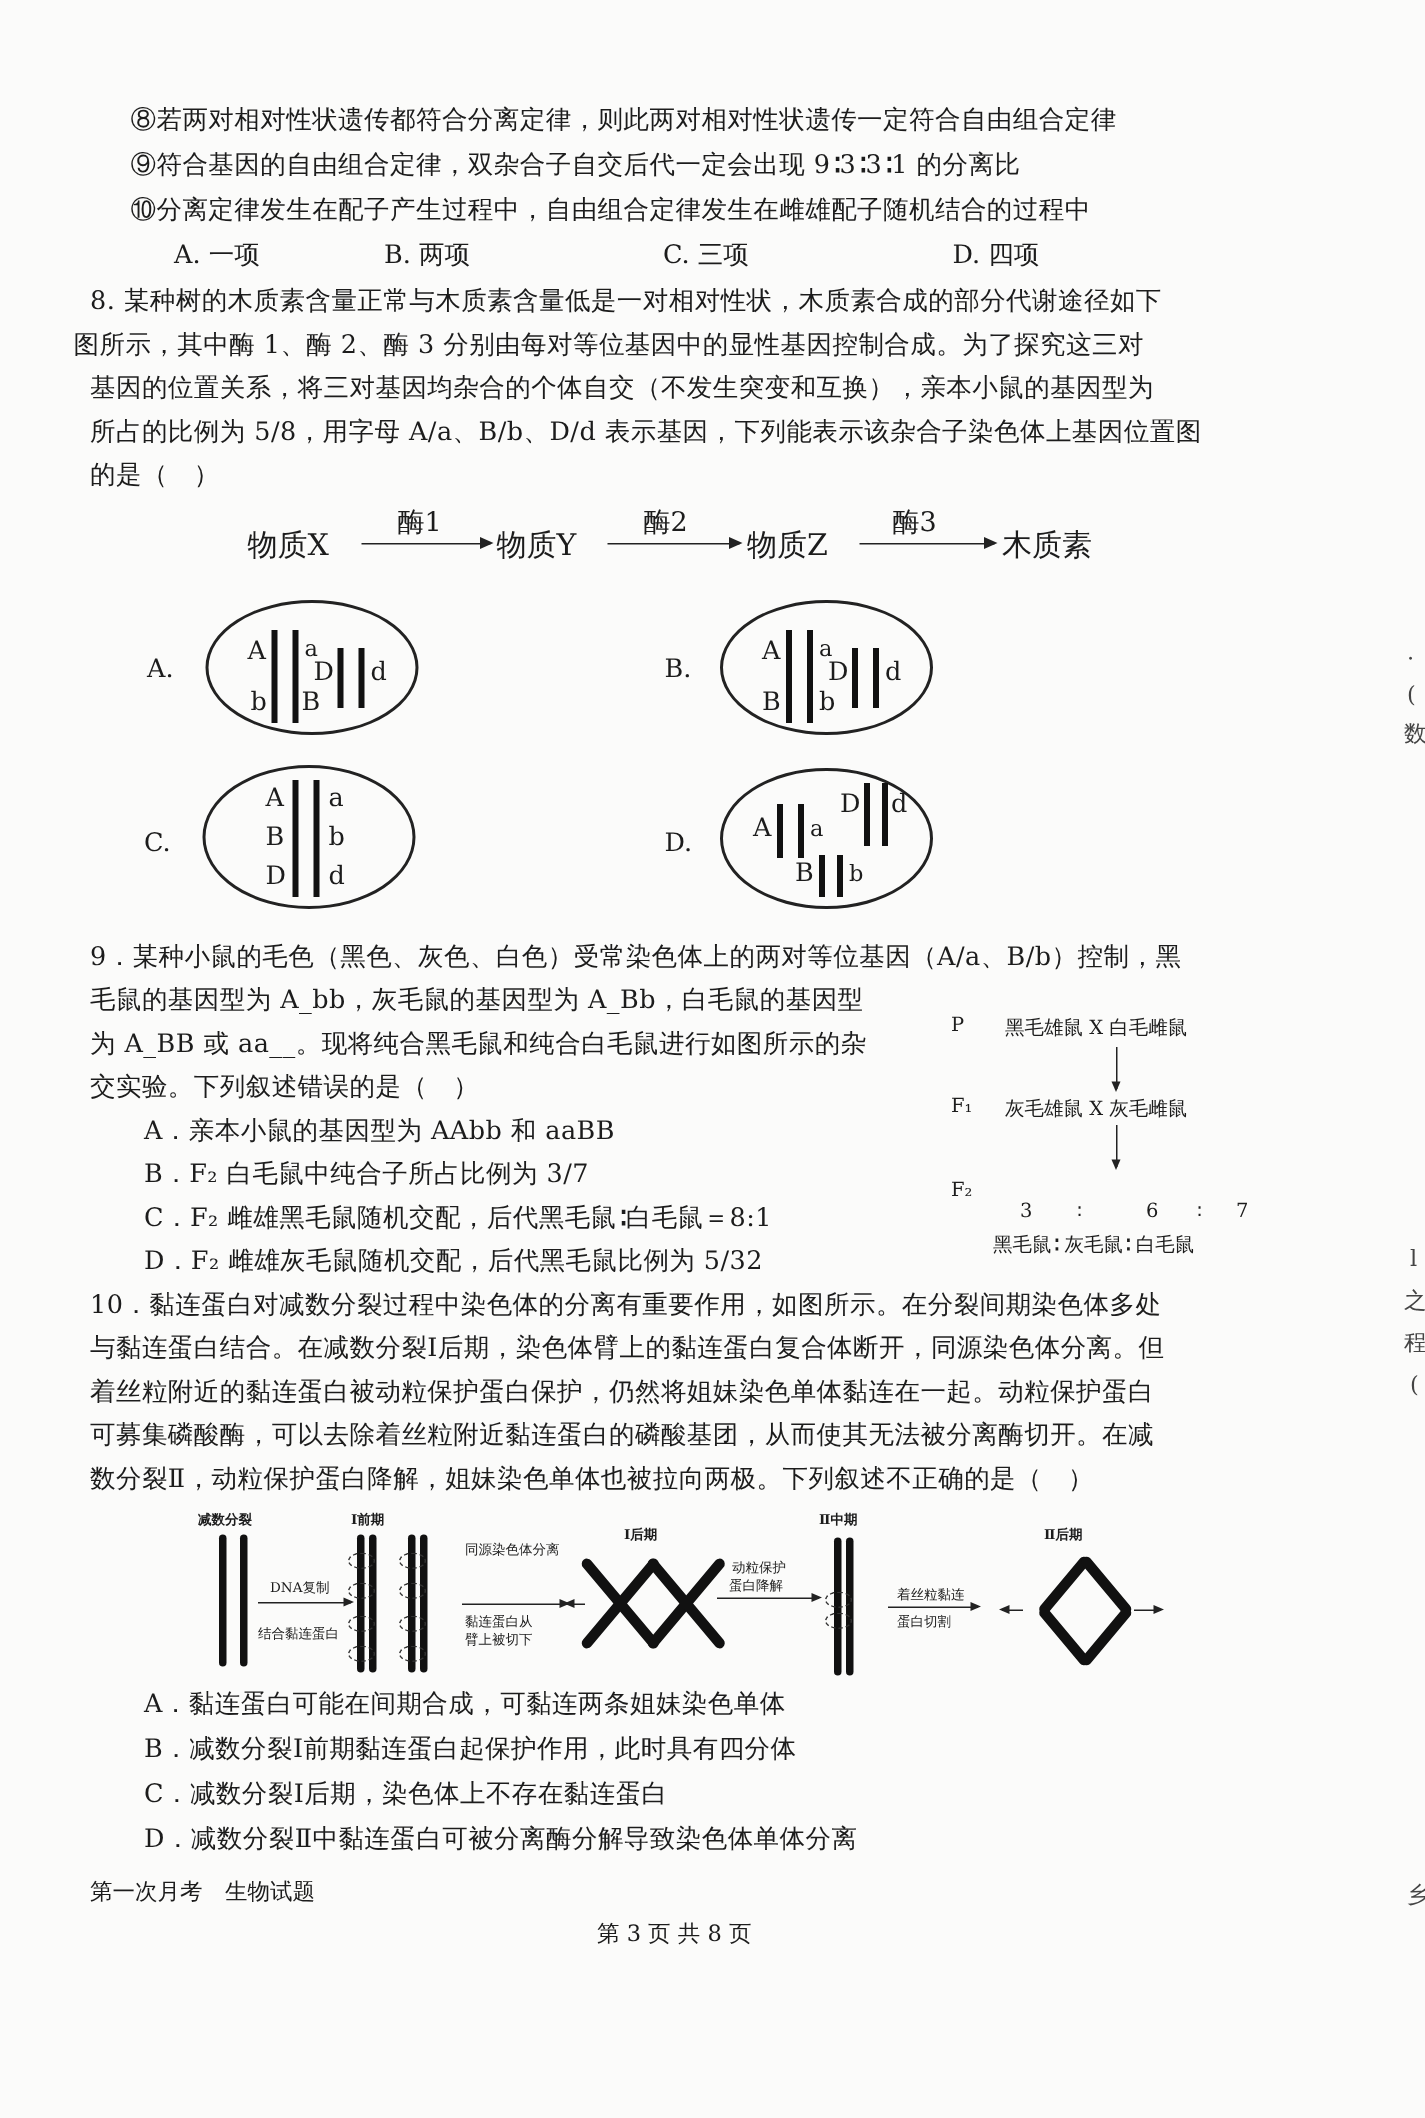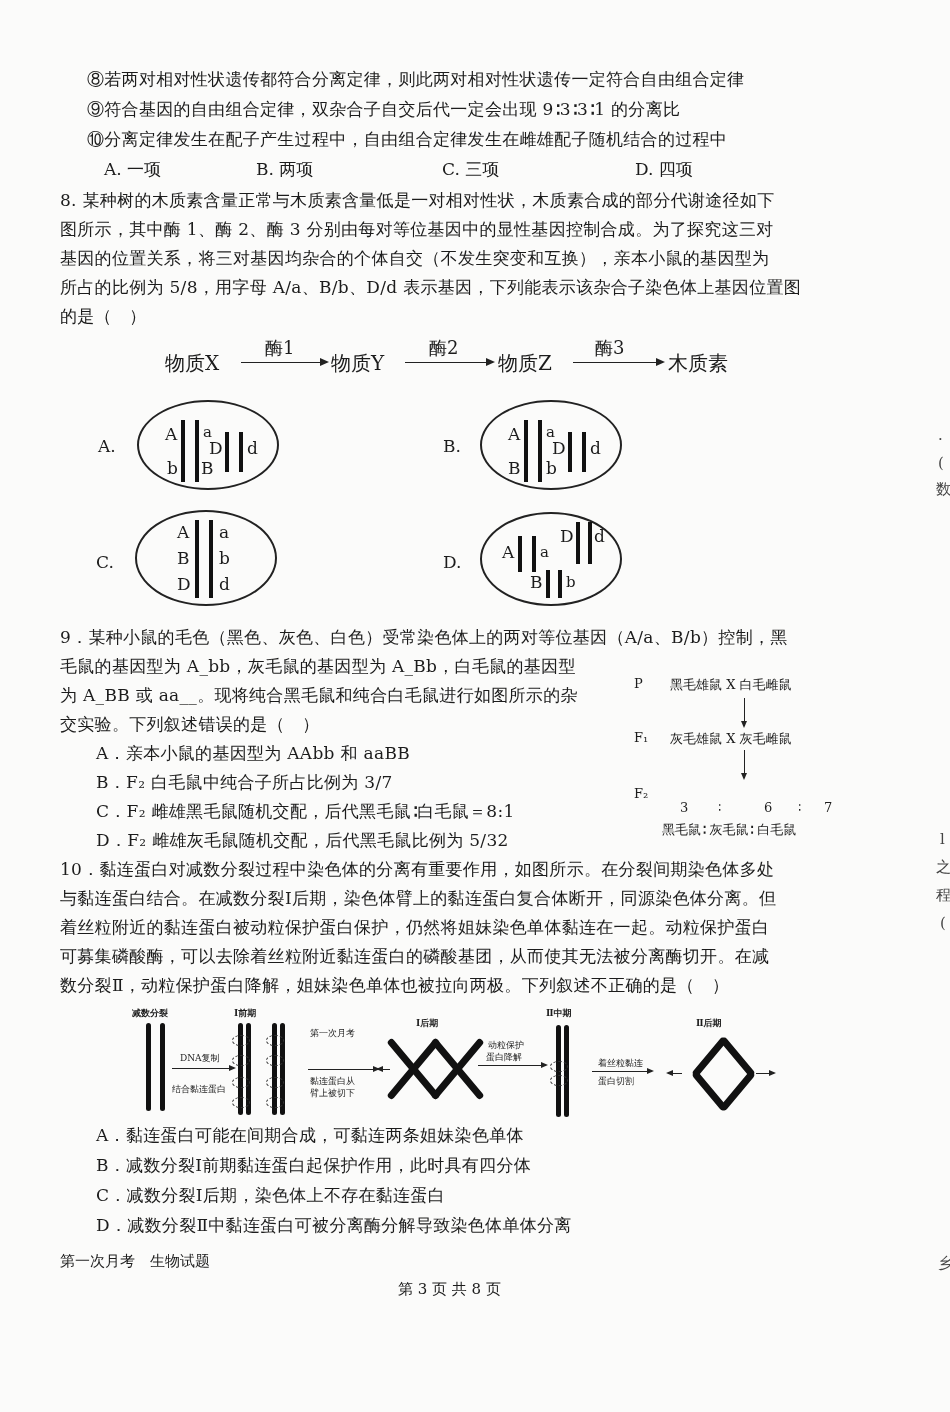--- a/index.html
+++ b/index.html
@@ -45,28 +45,28 @@
   .footer { position:absolute; top:1252px; font-size:15px; white-space:nowrap; }
   .edge { position:absolute; font-size:15px; color:#444; }
 </style>
 </head>
 <body>
 
 <div class="line" style="left:87px;top:68px;">⑧若两对相对性状遗传都符合分离定律，则此两对相对性状遗传一定符合自由组合定律</div>
 <div class="line" style="left:87px;top:98px;">⑨符合基因的自由组合定律，双杂合子自交后代一定会出现 9∶3∶3∶1 的分离比</div>
 <div class="line" style="left:87px;top:128px;">⑩分离定律发生在配子产生过程中，自由组合定律发生在雌雄配子随机结合的过程中</div>
 <div class="opt-row" style="left:100px;top:158px;width:640px;height:24px;">
-  <span style="left:4px;">A. 一项</span>
+  <span style="left:16px;">A. 一项</span>
   <span style="left:156px;">B. 两项</span>
   <span style="left:342px;">C. 三项</span>
   <span style="left:535px;">D. 四项</span>
 </div>
 
 <div class="line" style="left:60px;top:189px;">8. 某种树的木质素含量正常与木质素含量低是一对相对性状，木质素合成的部分代谢途径如下</div>
-<div class="line" style="left:60px;top:218px;text-align:center;">图所示，其中酶 1、酶 2、酶 3 分别由每对等位基因中的显性基因控制合成。为了探究这三对</div>
+<div class="line" style="left:49px;top:218px;text-align:center;">图所示，其中酶 1、酶 2、酶 3 分别由每对等位基因中的显性基因控制合成。为了探究这三对</div>
 <div class="line" style="left:60px;top:247px;">基因的位置关系，将三对基因均杂合的个体自交（不发生突变和互换），亲本小鼠的基因型为</div>
 <div class="line" style="left:60px;top:276px;">所占的比例为 5/8，用字母 A/a、B/b、D/d 表示基因，下列能表示该杂合子染色体上基因位置图</div>
 <div class="line" style="left:60px;top:305px;">的是（　）</div>
 
 <div class="pathway">
   <span class="node" style="left:0;">物质X</span>
   <span class="arrow" style="left:76px;width:86px;"></span>
   <span class="enz" style="left:100px;">酶1</span>
   <span class="node" style="left:166px;">物质Y</span>
   <span class="arrow" style="left:240px;width:88px;"></span>
@@ -185,21 +185,21 @@
   <div class="bar" style="left:144px;top:18px;height:92px;"></div>
   <div class="bar" style="left:152px;top:18px;height:92px;"></div>
   <div class="ring" style="left:104px;top:30px;"></div>
   <div class="ring" style="left:104px;top:50px;"></div>
   <div class="ring" style="left:104px;top:72px;"></div>
   <div class="ring" style="left:104px;top:92px;"></div>
   <div class="ring" style="left:138px;top:30px;"></div>
   <div class="ring" style="left:138px;top:50px;"></div>
   <div class="ring" style="left:138px;top:72px;"></div>
   <div class="ring" style="left:138px;top:92px;"></div>
-  <span class="lbl" style="left:182px;top:22px;font-weight:normal;">第一次月考</span>
+  <span class="lbl" style="left:182px;top:22px;font-weight:normal;">同源染色体分离</span>
 
   <div class="harrow" style="left:180px;top:64px;width:70px;"></div>
   <span class="lbl" style="left:182px;top:70px;font-weight:normal;">黏连蛋白从</span>
   <span class="lbl" style="left:182px;top:82px;font-weight:normal;">臂上被切下</span>
 
   <div class="larrow" style="left:250px;top:64px;width:12px;"></div>
   <div class="diag" style="left:282px;top:26px;height:76px;transform:rotate(40deg);"></div>
   <div class="diag" style="left:282px;top:26px;height:76px;transform:rotate(-40deg);"></div>
   <div class="diag" style="left:326px;top:26px;height:76px;transform:rotate(40deg);"></div>
   <div class="diag" style="left:326px;top:26px;height:76px;transform:rotate(-40deg);"></div>

